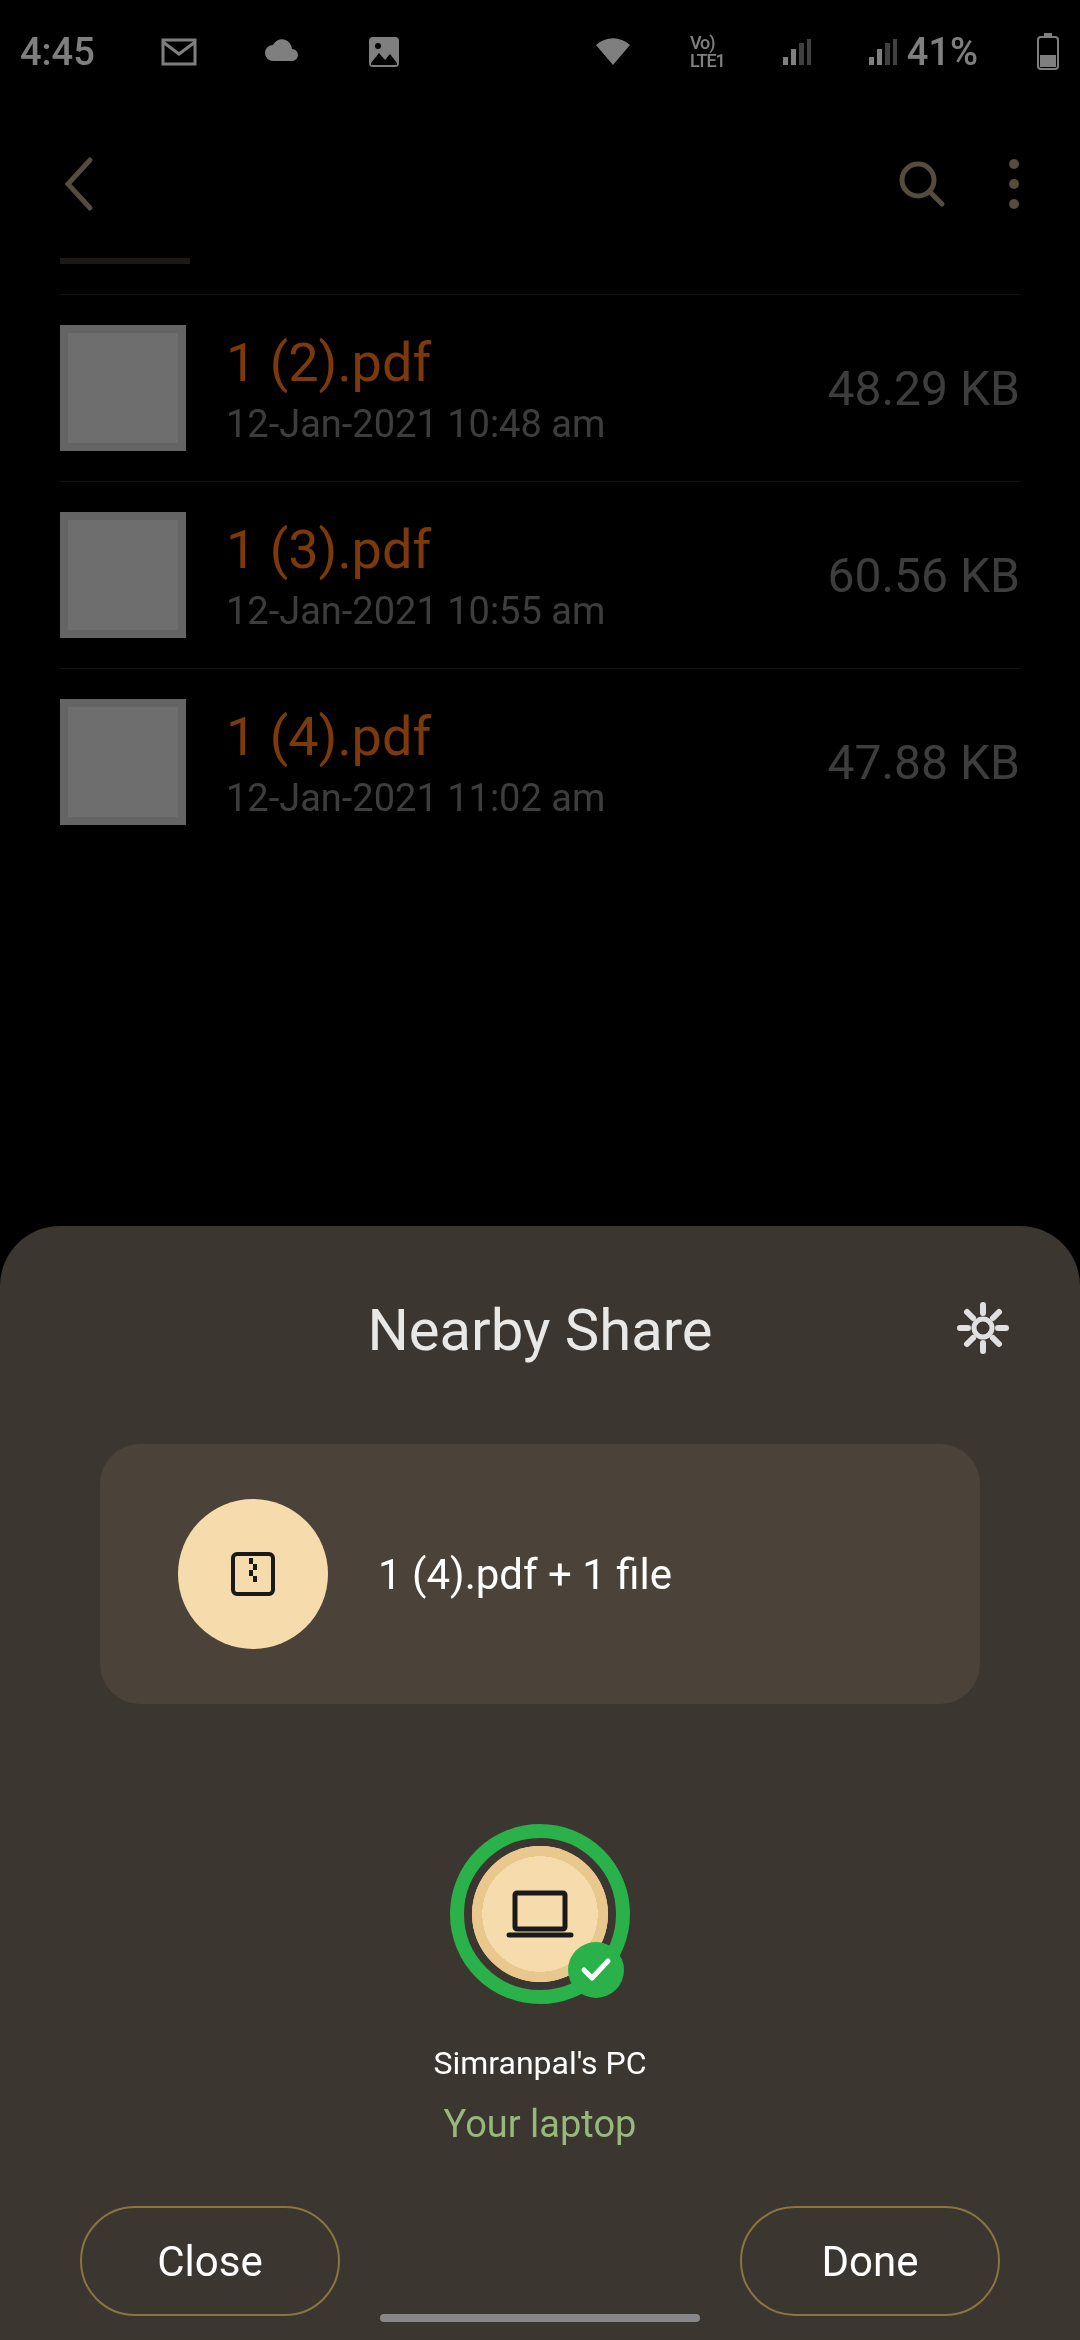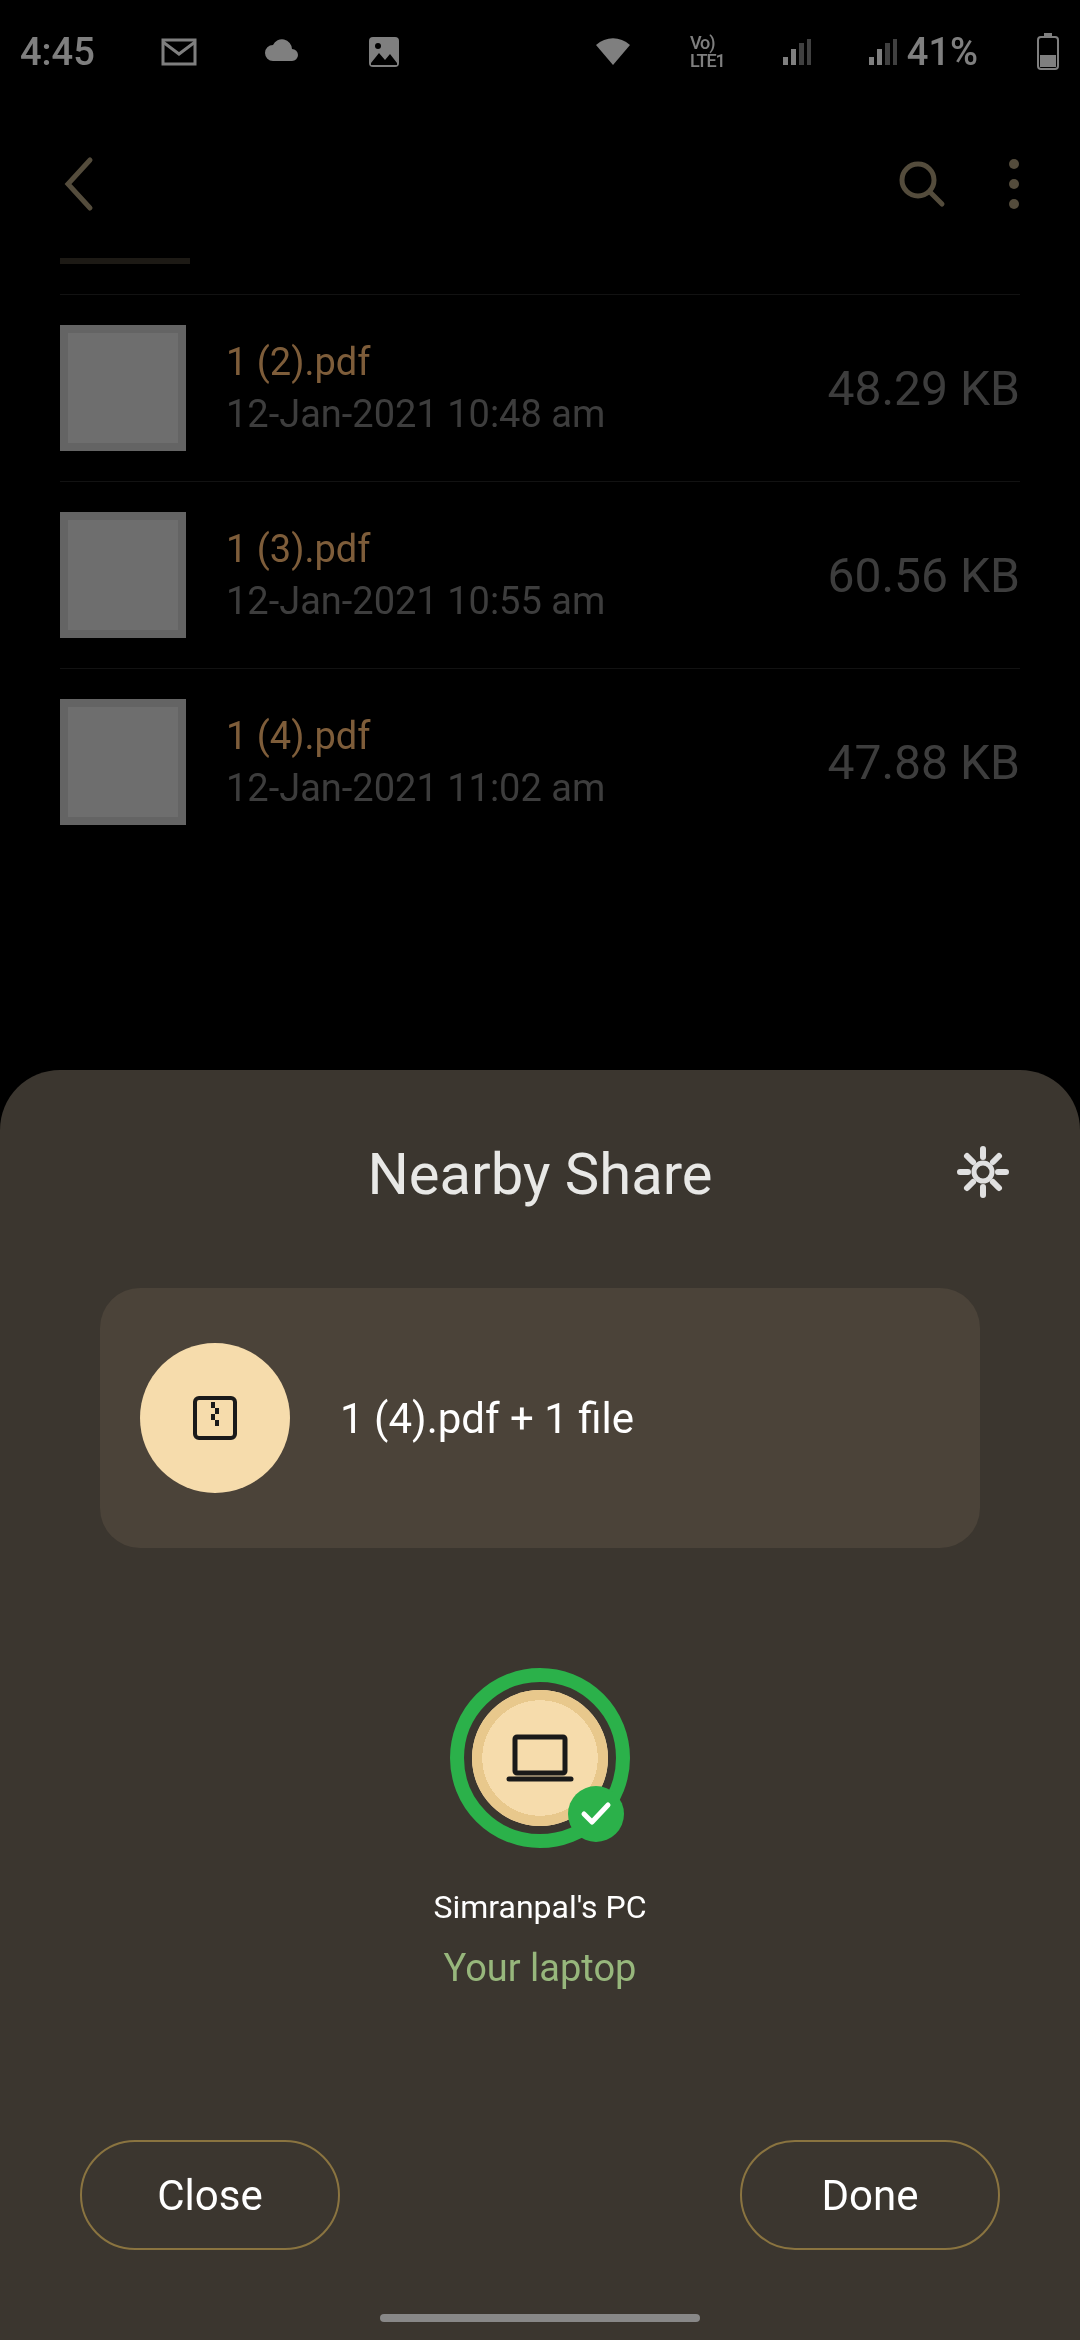--- a/index.html
+++ b/index.html
@@ -21,32 +21,32 @@
   .breadcrumb-chevron { color: #9a8d72; }
   .star-btn { margin-left: auto; color: #9a8d72; }
   
   .file-list { padding: 0 60px; }
   .first-divider { height: 6px; background: #3a342b; width: 130px; margin-left: 0; margin-bottom: 30px; margin-top: 10px; }
   .file-row { display: flex; align-items: center; gap: 40px; padding: 30px 0; border-top: 1px solid #252525; }
   .file-row:first-of-type { border-top: 1px solid #252525; }
   .file-thumb { width: 126px; height: 126px; background: #c8c8c8; flex-shrink: 0; position: relative; }
   .file-thumb::before { content:""; position:absolute; inset:8px; background: linear-gradient(#ddd, #ddd); }
   .file-info { flex: 1; display: flex; flex-direction: column; gap: 8px; }
-  .file-name { color: #fdba74; font-size: 38px; }
+  .file-name { color: #f97316; font-size: 54px; }
   .file-date { color: #7a7a7a; font-size: 38px; }
   .file-size { color: #7a7a7a; font-size: 48px; align-self: center; }
   
   .scrim { position: absolute; inset: 0; background: rgba(0,0,0,0.5); top: 0; }
   
-  .bottom-sheet { position: absolute; bottom: 0; left: 0; right: 0; height: 1270px; background: #3b362f; border-radius: 60px 60px 0 0; padding: 70px 70px 50px; display: flex; flex-direction: column; }
+  .bottom-sheet { position: absolute; bottom: 0; left: 0; right: 0; height: 1114px; background: #3b362f; border-radius: 60px 60px 0 0; padding: 70px 70px 50px; display: flex; flex-direction: column; }
   .sheet-header { display: flex; align-items: center; justify-content: center; position: relative; margin-bottom: 80px; }
   .sheet-title { color: #e8e8e6; font-size: 58px; font-weight: 400; font-family: 'Google Sans', Roboto, sans-serif; }
   .gear-btn { position: absolute; right: 0; top: 50%; transform: translateY(-50%); color: #e0e0e0; }
   
-  .file-card { background: #4b4339; border-radius: 40px; padding: 55px 40px; display: flex; align-items: center; gap: 50px; margin: 0 30px 120px; }
+  .file-card { background: #4b4339; border-radius: 40px; padding: 55px 78px; display: flex; align-items: center; gap: 50px; margin: 0 30px 120px; }
   .file-circle { width: 150px; height: 150px; border-radius: 50%; background: #f6dcac; display: flex; align-items: center; justify-content: center; flex-shrink: 0; }
   .file-card-text { color: #fff; font-size: 42px; font-weight: 400; }
   
   .target-device { display: flex; flex-direction: column; align-items: center; gap: 20px; margin-bottom: auto; }
   .device-ring { width: 180px; height: 180px; border-radius: 50%; border: 14px solid #2bb14a; display: flex; align-items: center; justify-content: center; position: relative; background: #3b362f; }
   .device-inner { width: 136px; height: 136px; border-radius: 50%; background: #f6dcac; display: flex; align-items: center; justify-content: center; position: relative; }
   .device-inner::before { content:""; position:absolute; inset:0; border-radius:50%; background: radial-gradient(circle, #f6dcac 60%, #e8c88c 60%); }
   .check-badge { position: absolute; bottom: -8px; right: -8px; width: 56px; height: 56px; border-radius: 50%; background: #2bb14a; display: flex; align-items: center; justify-content: center; }
   .device-name { color: #fff; font-size: 32px; font-weight: 400; margin-top: 20px; max-width: 280px; overflow: hidden; white-space: nowrap; }
   .device-sub { color: #97b77c; font-size: 38px; }

